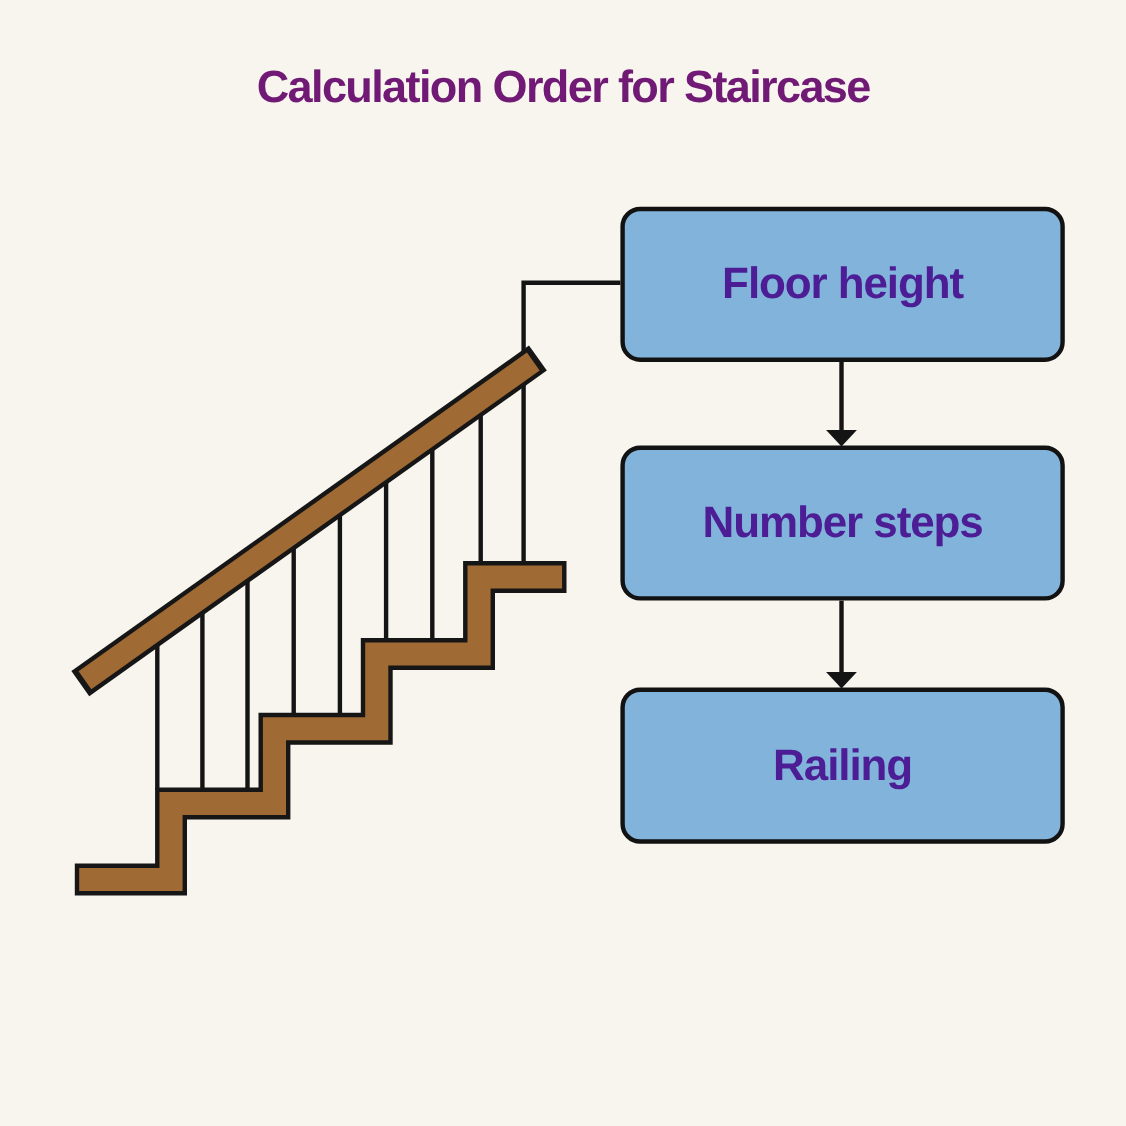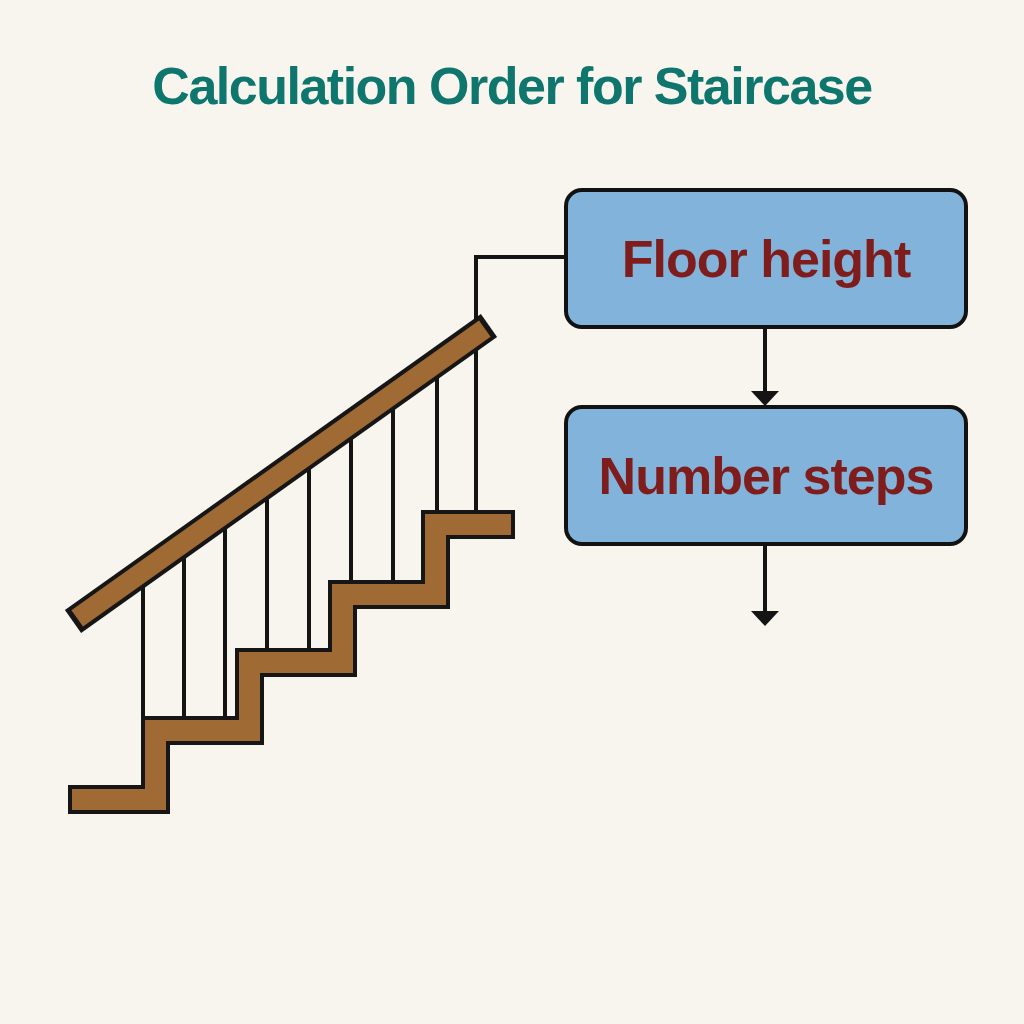--- a/index.html
+++ b/index.html
@@ -21,43 +21,43 @@
     top: 0;
     width: 1024px;
     height: 1024px;
   }
   .page-title {
     position: absolute;
     left: 0;
     top: 56px;
     width: 1024px;
     text-align: center;
-    font-size: 52px;
+    font-size: 41px;
     font-weight: bold;
     letter-spacing: -1.5px;
-    color: #0f766e;
+    color: #701a75;
     white-space: nowrap;
   }
   .flow-box {
     position: absolute;
     left: 564px;
     width: 396px; 
     height: 133px; 
     background: #82b4db;
     border: 4px solid #121212;
     border-radius: 18px;
     display: flex;
     align-items: center;
     justify-content: center;
   }
   .flow-box .box-label {
-    font-size: 52px;
+    font-size: 40px;
     font-weight: bold;
     letter-spacing: -1px;
-    color: #7f1d1d;
+    color: #4c1d95;
     white-space: nowrap;
   }
   #box-floor-height { top: 188px; }
   #box-number-steps { top: 405px; align-items: center; }
   #box-railing      { top: 625px; height: 134px; }
 </style>
 </head>
 <body>
 
 <div id="canvas">
@@ -99,14 +99,17 @@
   </svg>
 
   <div class="flow-box" id="box-floor-height">
     <span class="box-label">Floor height</span>
   </div>
 
   <div class="flow-box" id="box-number-steps">
     <span class="box-label">Number steps</span>
   </div>
 
+  <div class="flow-box" id="box-railing">
+    <span class="box-label">Railing</span>
+  </div>
 
 </div>
 
 </body></html>

